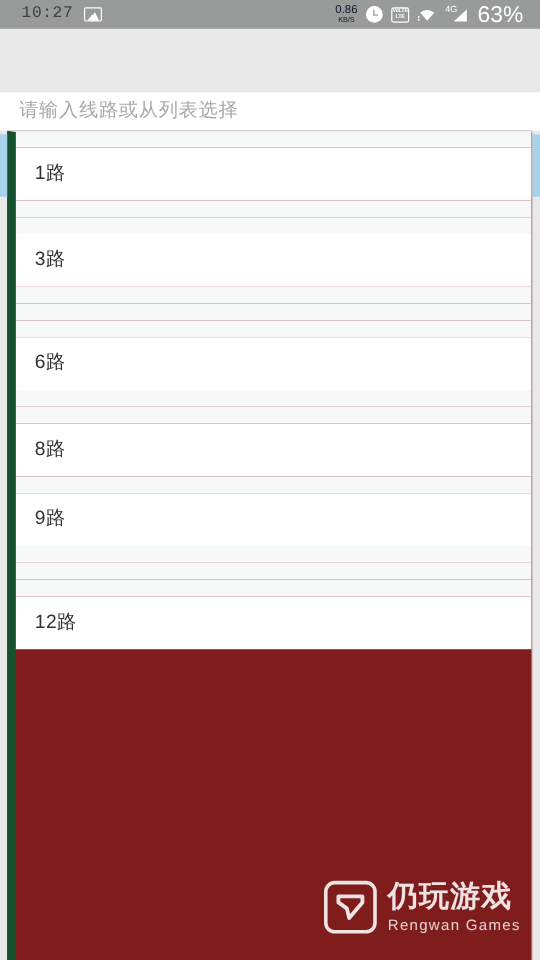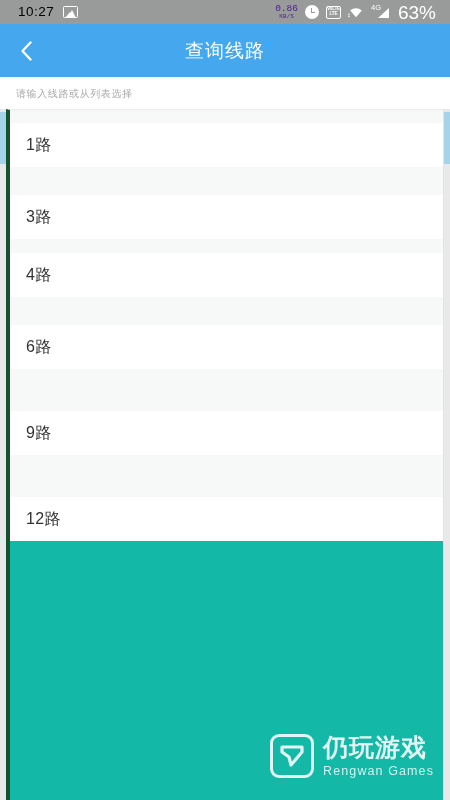--- a/index.html
+++ b/index.html
@@ -31,22 +31,23 @@
     background: #999a9a;
     display: flex;
     align-items: center;
     box-sizing: border-box;
     padding: 0 14px 0 18px;
     color: #ffffff;
   }
   .sb-time {
     font-size: 13.5px;
     letter-spacing: 0.5px;
-    color: #000000;
-    line-height: 1;
+    color: #404040;
+    line-height: 1;
+    font-family: Liberation Mono, monospace;
   }
   .sb-gallery-icon {
     margin-left: 9px;
     width: 15px;
     height: 12px;
     border: 1.5px solid #ffffff;
     border-radius: 1.5px;
     box-sizing: border-box;
     position: relative;
     overflow: hidden;
@@ -74,22 +75,21 @@
   .sb-right {
     display: flex;
     align-items: center;
     gap: 7px;
   }
   .sb-speed {
     display: flex;
     flex-direction: column;
     align-items: center;
     line-height: 1;
-    color: #4c1d95;
-    font-family: Liberation Mono, monospace;
+    color: #0f172a;
   }
   .sb-speed-val { font-size: 9.5px; letter-spacing: 0; }
   .sb-speed-unit { font-size: 6px; margin-top: 1px; letter-spacing: 0; }
 
   .sb-alarm {
     width: 14px; height: 14px;
     border-radius: 50%;
     background: #ffffff;
     position: relative;
   }
@@ -195,21 +195,21 @@
     padding: 0 16px;
     display: flex;
     align-items: center;
   }
   .search-input {
     width: 100%;
     border: 0;
     outline: 0;
     background: transparent;
     font-family: "Liberation Sans", "DejaVu Sans", sans-serif;
-    font-size: 10px;
+    font-size: 16px;
     color: #0f766e;
     padding: 0;
     letter-spacing: 0.6px;
   }
   .search-input::placeholder {
     color: #a8a8a8;
     letter-spacing: 0.6px;
   }
 
   
@@ -224,23 +224,23 @@
   .edge-strip.left  { left: 0; }
   .edge-strip.right { right: 0; }
 
   
   .list-panel {
     position: absolute;
     top: 109px;
     left: 6px;
     width: 438px;
     height: 691px;
-    background: #14b8a6;
+    background: #7f1d1d;
     border-top: 1px solid #ebecec;
-    border-left: 4px solid #14532d;
+    border-left: 7px solid #14532d;
     border-right: 1px solid #e4e4e4;
     box-sizing: border-box;
     overflow: hidden;
     z-index: 2;
   }
   .list-spacer-top {
     height: 13px;
     background: #f7f8f8;
   }
   .list-row {
@@ -331,58 +331,50 @@
         </svg>
       </div>
       <div class="sb-4g">
         <span class="sb-4g-label">4G</span>
         <span class="sb-4g-bars"></span>
       </div>
       <div class="sb-battery">63%</div>
     </div>
   </div>
 
-  <div class="appbar">
-    <div class="appbar-back">
-      <svg width="13" height="22" viewBox="0 0 13 22">
-        <polyline points="10.5,2.5 2.5,11 10.5,19.5" fill="none" stroke="#ffffff" stroke-width="2.4" stroke-linecap="round" stroke-linejoin="round"></polyline>
-      </svg>
-    </div>
-    <div class="appbar-title">查询线路</div>
-  </div>
 
   <div class="search-wrap">
     <input class="search-input" type="text" placeholder="请输入线路或从列表选择" value="" style="">
   </div>
 
   <div class="edge-strip left"></div>
   <div class="edge-strip right"></div>
 
   <div class="list-panel">
     <div class="list-spacer-top"></div>
     <div id="route-rows">
         <div class="list-row">
           <span class="list-row-label">1路</span>
         </div>
         <div class="list-gap"></div>
         <div class="list-gap"></div>
         <div class="list-row">
           <span class="list-row-label">3路</span>
         </div>
         <div class="list-gap"></div>
-        <div class="list-row">
-          <span class="list-row-label">4路</span>
-        </div>
         <div class="list-gap"></div>
         <div class="list-gap"></div>
         <div class="list-row">
           <span class="list-row-label">6路</span>
         </div>
         <div class="list-gap"></div>
         <div class="list-gap"></div>
+        <div class="list-row">
+          <span class="list-row-label">8路</span>
+        </div>
         <div class="list-gap"></div>
         <div class="list-row">
           <span class="list-row-label">9路</span>
         </div>
         <div class="list-gap"></div>
         <div class="list-gap"></div>
         <div class="list-gap"></div>
         <div class="list-row">
           <span class="list-row-label">12路</span>
         </div>

